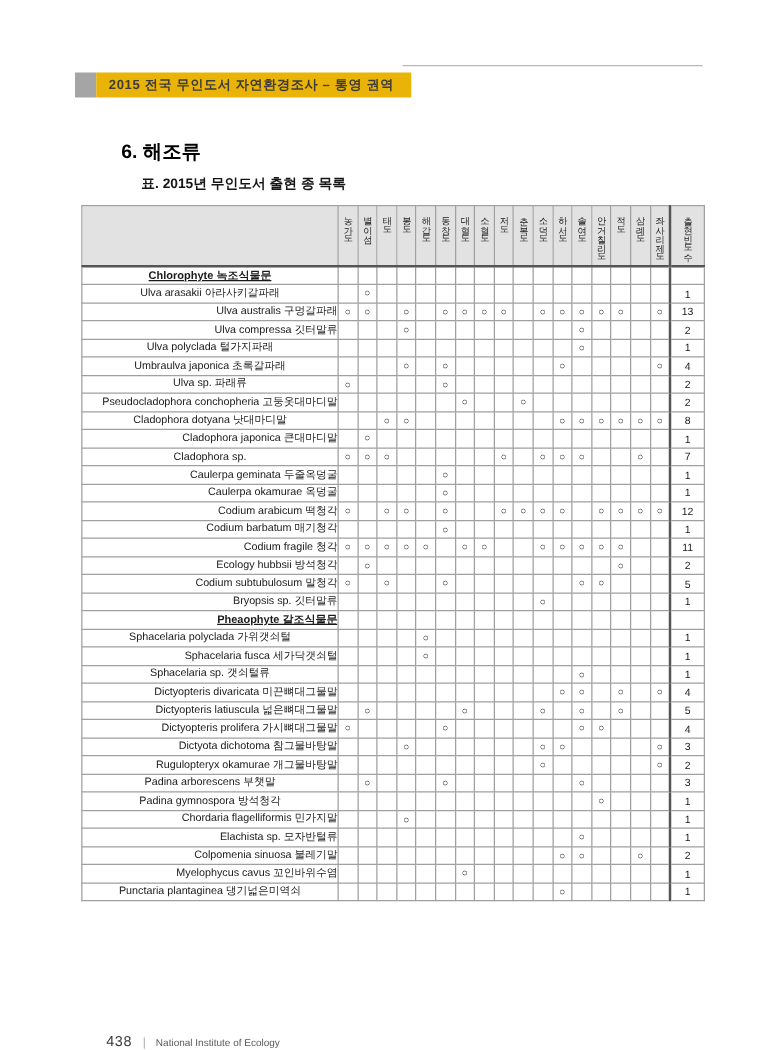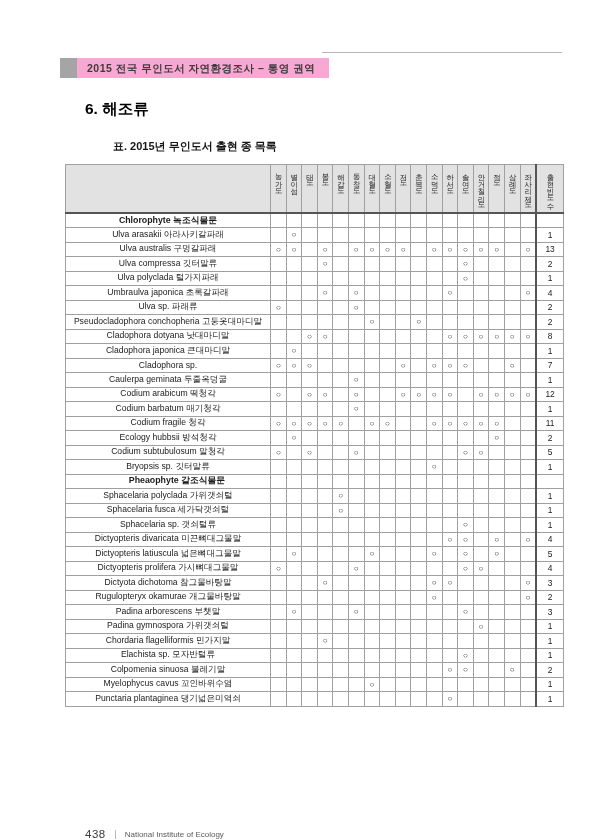--- a/index.html
+++ b/index.html
@@ -4,47 +4,47 @@
 <style>
   html,body { margin:0; padding:0; }
   .page {
     position:relative; width:614px; height:840px; background:#ffffff;
     font-family:"Liberation Sans", sans-serif; color:#111; overflow:hidden;
   }
   .top-rule { position:absolute; left:322px; top:52px; width:240px; height:1px; background:#b8b8b8; }
   .band { position:absolute; left:60px; top:58px; height:20px; display:flex; }
   .band-edge { width:17px; background:#a5a5a5; }
   .band-main {
-    background:#f9a8d4; color:#3c3c3c; font-size:10.5px; font-weight:bold;
+    background:#eab308; color:#3c3c3c; font-size:10.5px; font-weight:bold;
     line-height:20px; padding:0 14px 15px 10px; letter-spacing:0.5px; white-space:nowrap;
   }
-  .section-title { position:absolute; left:85px; top:99px; font-size:15.5px; font-weight:bold; color:#000; margin:0; }
+  .section-title { position:absolute; left:85px; top:99px; font-size:15.5px; font-weight:bold; color:#000; margin:12px; }
   .table-caption { position:absolute; left:85px; top:139px; font-size:11px; font-weight:bold; color:#151515;margin-left:28px; }
 
   table.algae {
     position:absolute; left:65px; top:164px; width:481px;
     border-collapse:collapse; table-layout:fixed;
     border:1.2px solid #555;
   }
   table.algae th, table.algae td {
     border:1px solid #a0a0a0; padding:0; overflow:hidden; white-space:nowrap;
   }
   table.algae thead th {
     height:47px; background:#e2e2e2; vertical-align:top; font-weight:normal;
   }
   table.algae thead tr { border-bottom:2px solid #555; }
   .vtext {
     writing-mode:vertical-rl; text-orientation:upright;
     font-size:7.4px; line-height:1.05; margin:3px auto 0 auto; display:block;
     color:#1a1a1a; letter-spacing:0;
   }
   table.algae tbody tr { height:14.5px; }
-  td.name { font-size:8.6px; text-align:center; padding-left:24px; color:#1a1a1a; }
+  td.name { font-size:8.6px; text-align:right; padding-left:24px; color:#1a1a1a; }
   td.name.center { text-align:center; padding-left:0; }
-  td.name.section { font-weight:bold; font-size:8.8px; }
+  td.name.section { font-weight:bold; font-size:8.8px;text-decoration:underline; }
   td.name.section.left { padding-left:18px;margin-top:48px; }
   td.mark { text-align:center; font-size:8px; color:#222; }
   td.freq { text-align:center; font-size:8.4px; color:#1a1a1a; }
   table.algae td.freq, table.algae th.freq-h { border-left:2px solid #555; }
 
   .footer { position:absolute; left:85px; top:792px; display:flex; align-items:center;margin-top:36px; }
   .footer .pagenum { font-size:11.5px; color:#3a3a3a; letter-spacing:0.5px; }
   .footer .sep { width:1px; height:9px; background:#bbb; margin:0 9px; }
   .footer .org { font-size:8px; color:#5a5a5a; }
 </style>
@@ -369,20 +369,41 @@
           <td class="mark"></td>
           <td class="mark"></td>
           <td class="mark"></td>
           <td class="mark"></td>
           <td class="mark"></td>
           <td class="mark"></td>
           <td class="mark"></td>
           <td class="freq">1</td>
         </tr>
         <tr>
+          <td class="name">Caulerpa okamurae 옥덩굴</td>
+          <td class="mark"></td>
+          <td class="mark"></td>
+          <td class="mark"></td>
+          <td class="mark"></td>
+          <td class="mark"></td>
+          <td class="mark">○</td>
+          <td class="mark"></td>
+          <td class="mark"></td>
+          <td class="mark"></td>
+          <td class="mark"></td>
+          <td class="mark"></td>
+          <td class="mark"></td>
+          <td class="mark"></td>
+          <td class="mark"></td>
+          <td class="mark"></td>
+          <td class="mark"></td>
+          <td class="mark"></td>
+          <td class="freq">1</td>
+        </tr>
+        <tr>
           <td class="name">Codium arabicum 떡청각</td>
           <td class="mark">○</td>
           <td class="mark"></td>
           <td class="mark">○</td>
           <td class="mark">○</td>
           <td class="mark"></td>
           <td class="mark">○</td>
           <td class="mark"></td>
           <td class="mark"></td>
           <td class="mark">○</td>
@@ -705,21 +726,21 @@
           <td class="mark"></td>
           <td class="mark"></td>
           <td class="mark">○</td>
           <td class="mark"></td>
           <td class="mark"></td>
           <td class="mark"></td>
           <td class="mark"></td>
           <td class="freq">3</td>
         </tr>
         <tr>
-          <td class="name center">Padina gymnospora 가위갯쇠털</td>
+          <td class="name center">Padina gymnospora 방석청각</td>
           <td class="mark"></td>
           <td class="mark"></td>
           <td class="mark"></td>
           <td class="mark"></td>
           <td class="mark"></td>
           <td class="mark"></td>
           <td class="mark"></td>
           <td class="mark"></td>
           <td class="mark"></td>
           <td class="mark"></td>

